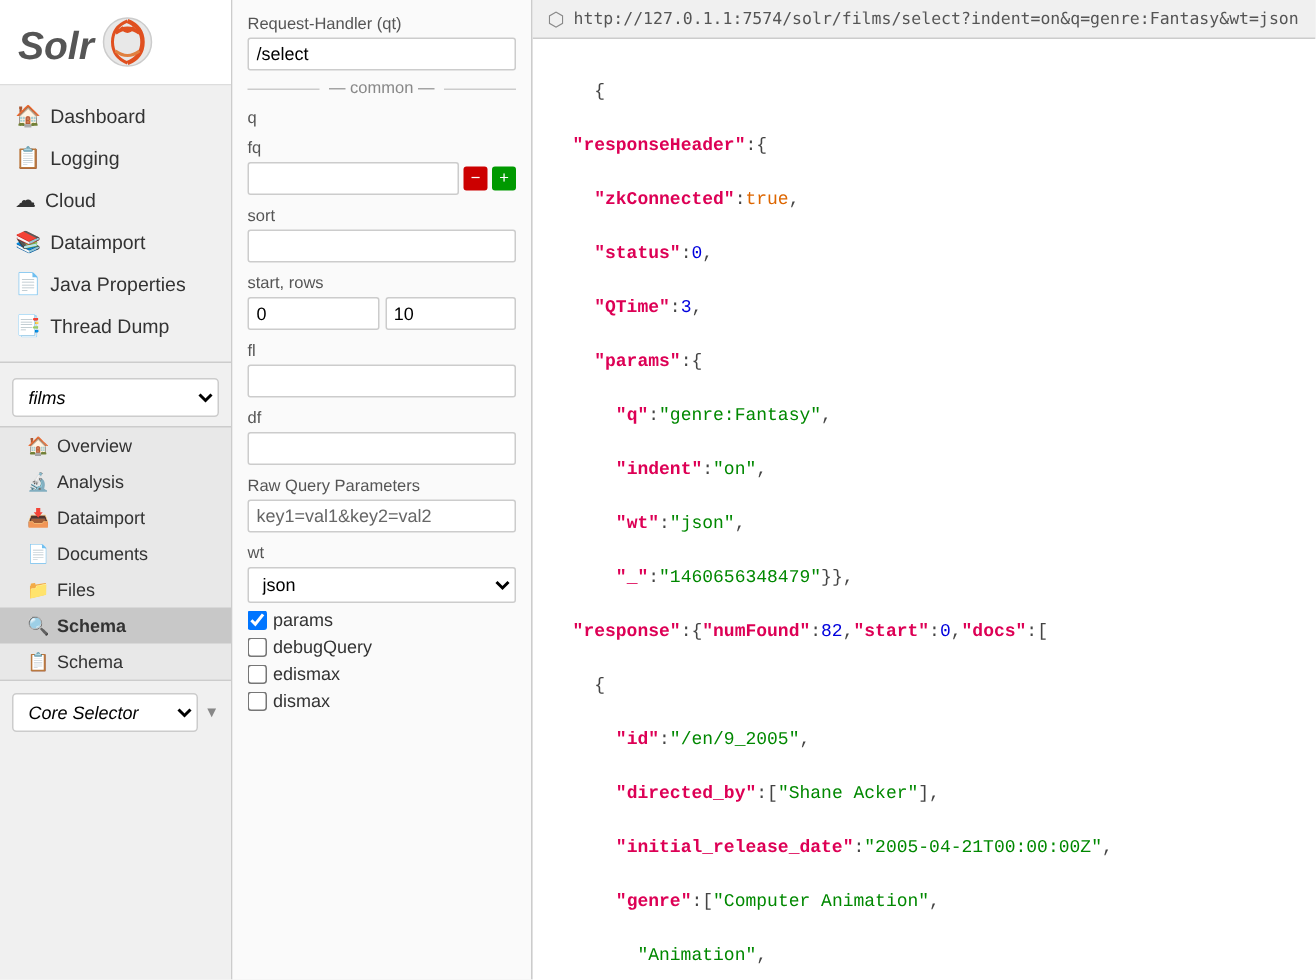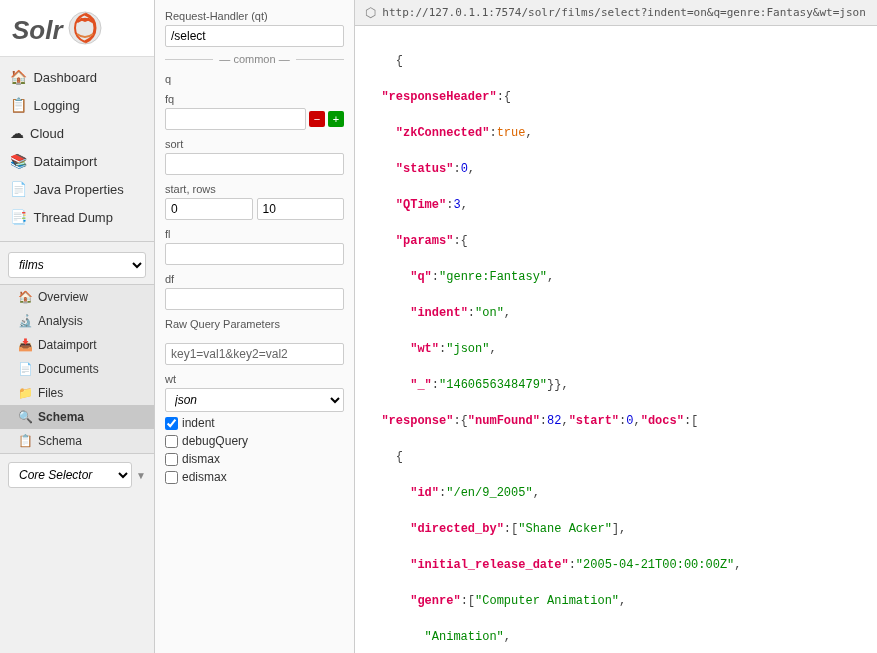--- a/index.html
+++ b/index.html
@@ -162,31 +162,29 @@
     .row-two-col input { width: 50%; }
 
     .raw-query-input {
       width: 100%;
       border: 1px solid #ccc;
       padding: 3px 5px;
       font-size: 11px;
       border-radius: 2px;
       background: #fffde7;
       color: #666;
-      margin-top: 10px;
     }
 
     .wt-select {
       width: 100%;
       border: 1px solid #ccc;
       padding: 3px 5px;
       font-size: 12px;
       border-radius: 2px;
       background: #fff;
-      font-style: italic;
     }
 
     .checkbox-row {
       display: flex;
       align-items: center;
       gap: 4px;
       margin-top: 4px;
     }
     .checkbox-row label { font-size: 12px; color: #333; }
 
@@ -367,33 +365,33 @@
   <div class="field-label">wt</div>
   <select class="wt-select">
     <option>json</option>
     <option>xml</option>
     <option>python</option>
     <option>ruby</option>
   </select>
 
   <div class="checkbox-row">
     <input type="checkbox" id="indent-cb" checked="" style="">
-    <label for="indent-cb">indent</label>
+    <label for="indent-cb">params</label>
   </div>
   <div class="checkbox-row">
     <input type="checkbox" id="debug-cb" style="">
     <label for="debug-cb">debugQuery</label>
   </div>
   <div class="checkbox-row">
+    <input type="checkbox" id="edismax-cb" style="">
+    <label for="edismax-cb">edismax</label>
+  </div>
+  <div class="checkbox-row">
     <input type="checkbox" id="dismax-cb" style="">
     <label for="dismax-cb">dismax</label>
-  </div>
-  <div class="checkbox-row">
-    <input type="checkbox" id="edismax-cb" style="">
-    <label for="edismax-cb">edismax</label>
   </div>
 </div>
 
 <div id="right-panel">
   <div class="url-bar">
     <span class="url-bar-icon">⬡</span>
     <span class="url-text">http://127.0.1.1:7574/solr/films/select?indent=on&amp;q=genre:Fantasy&amp;wt=json</span>
   </div>
 
   <div class="json-output">

